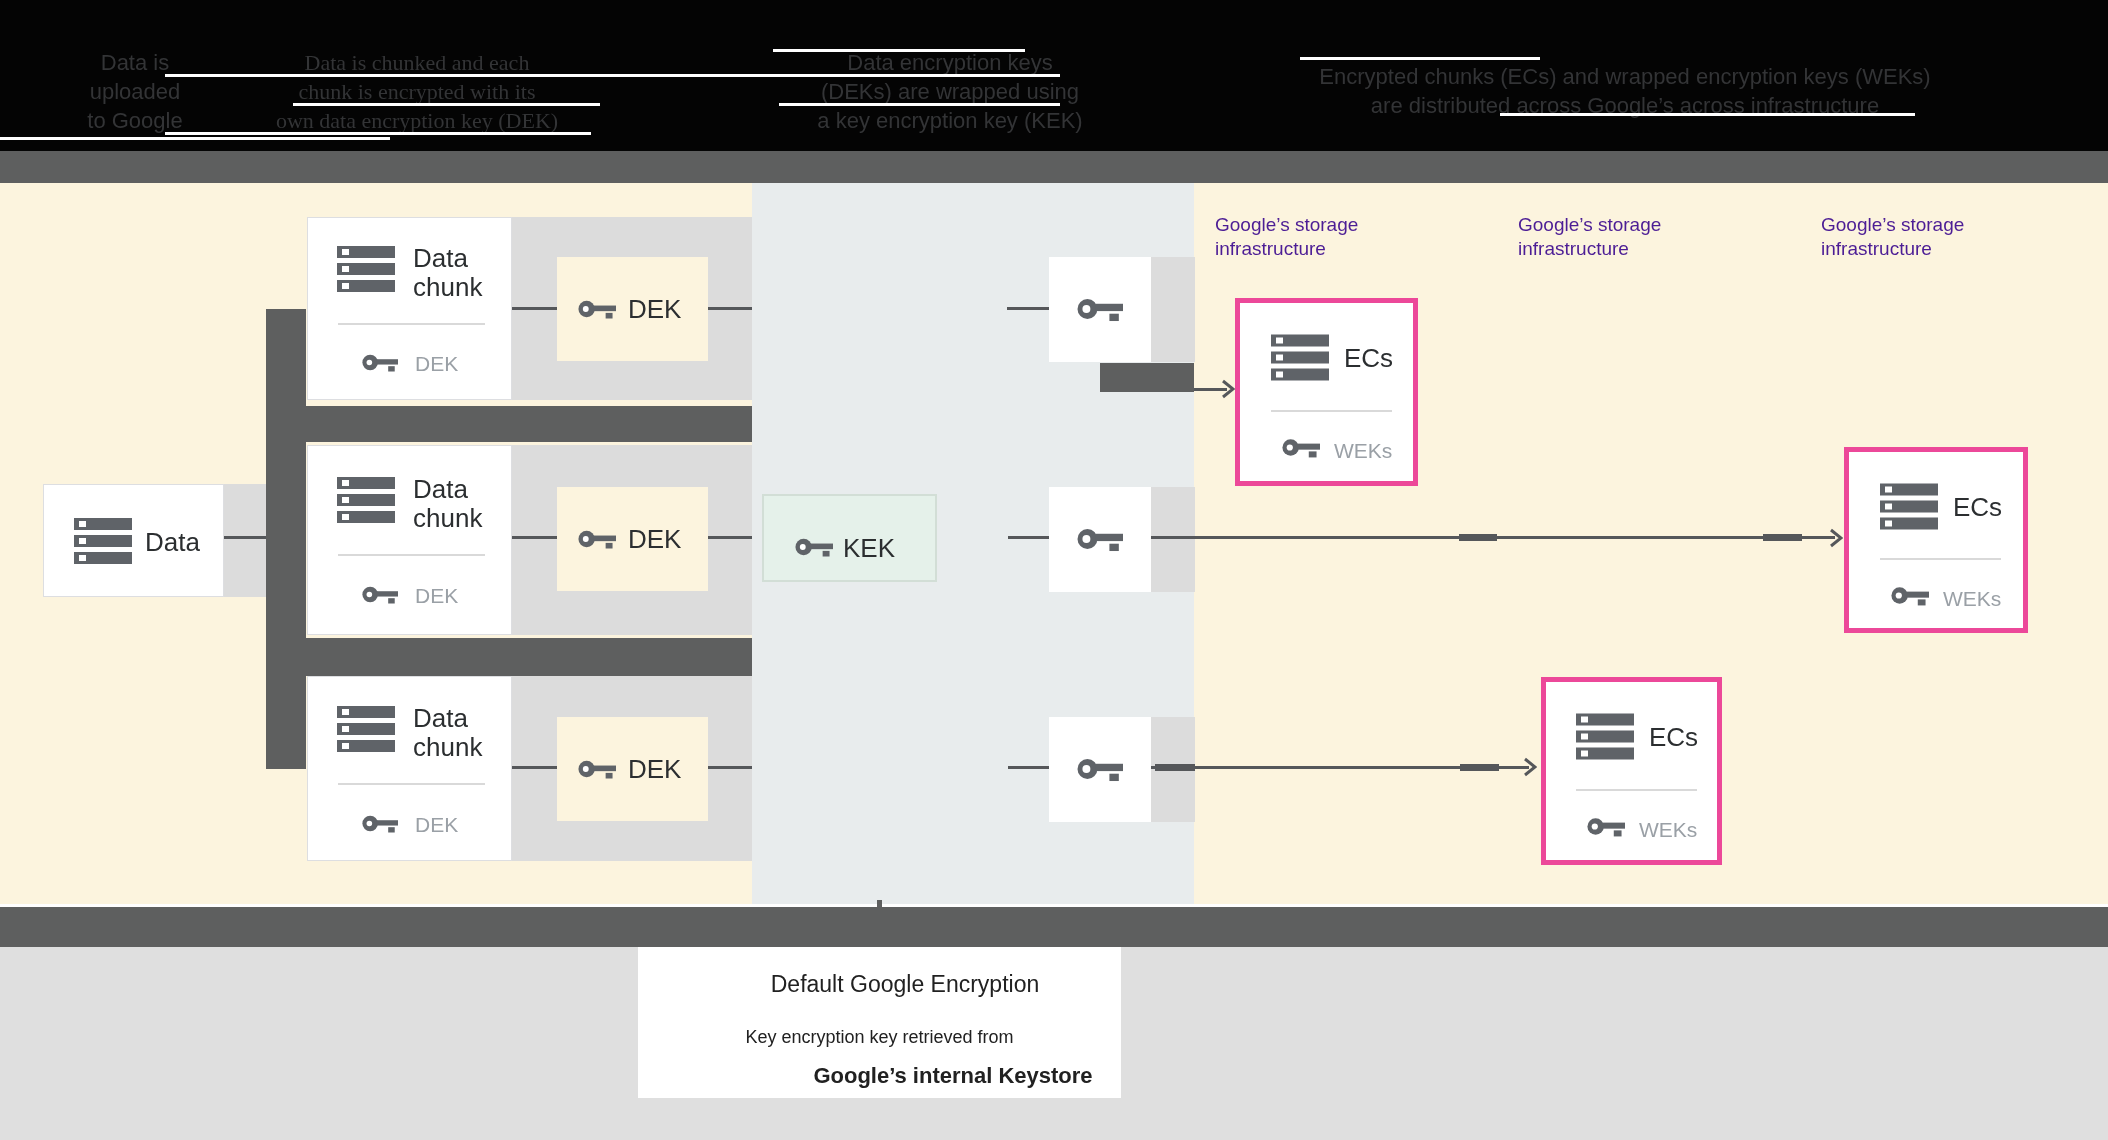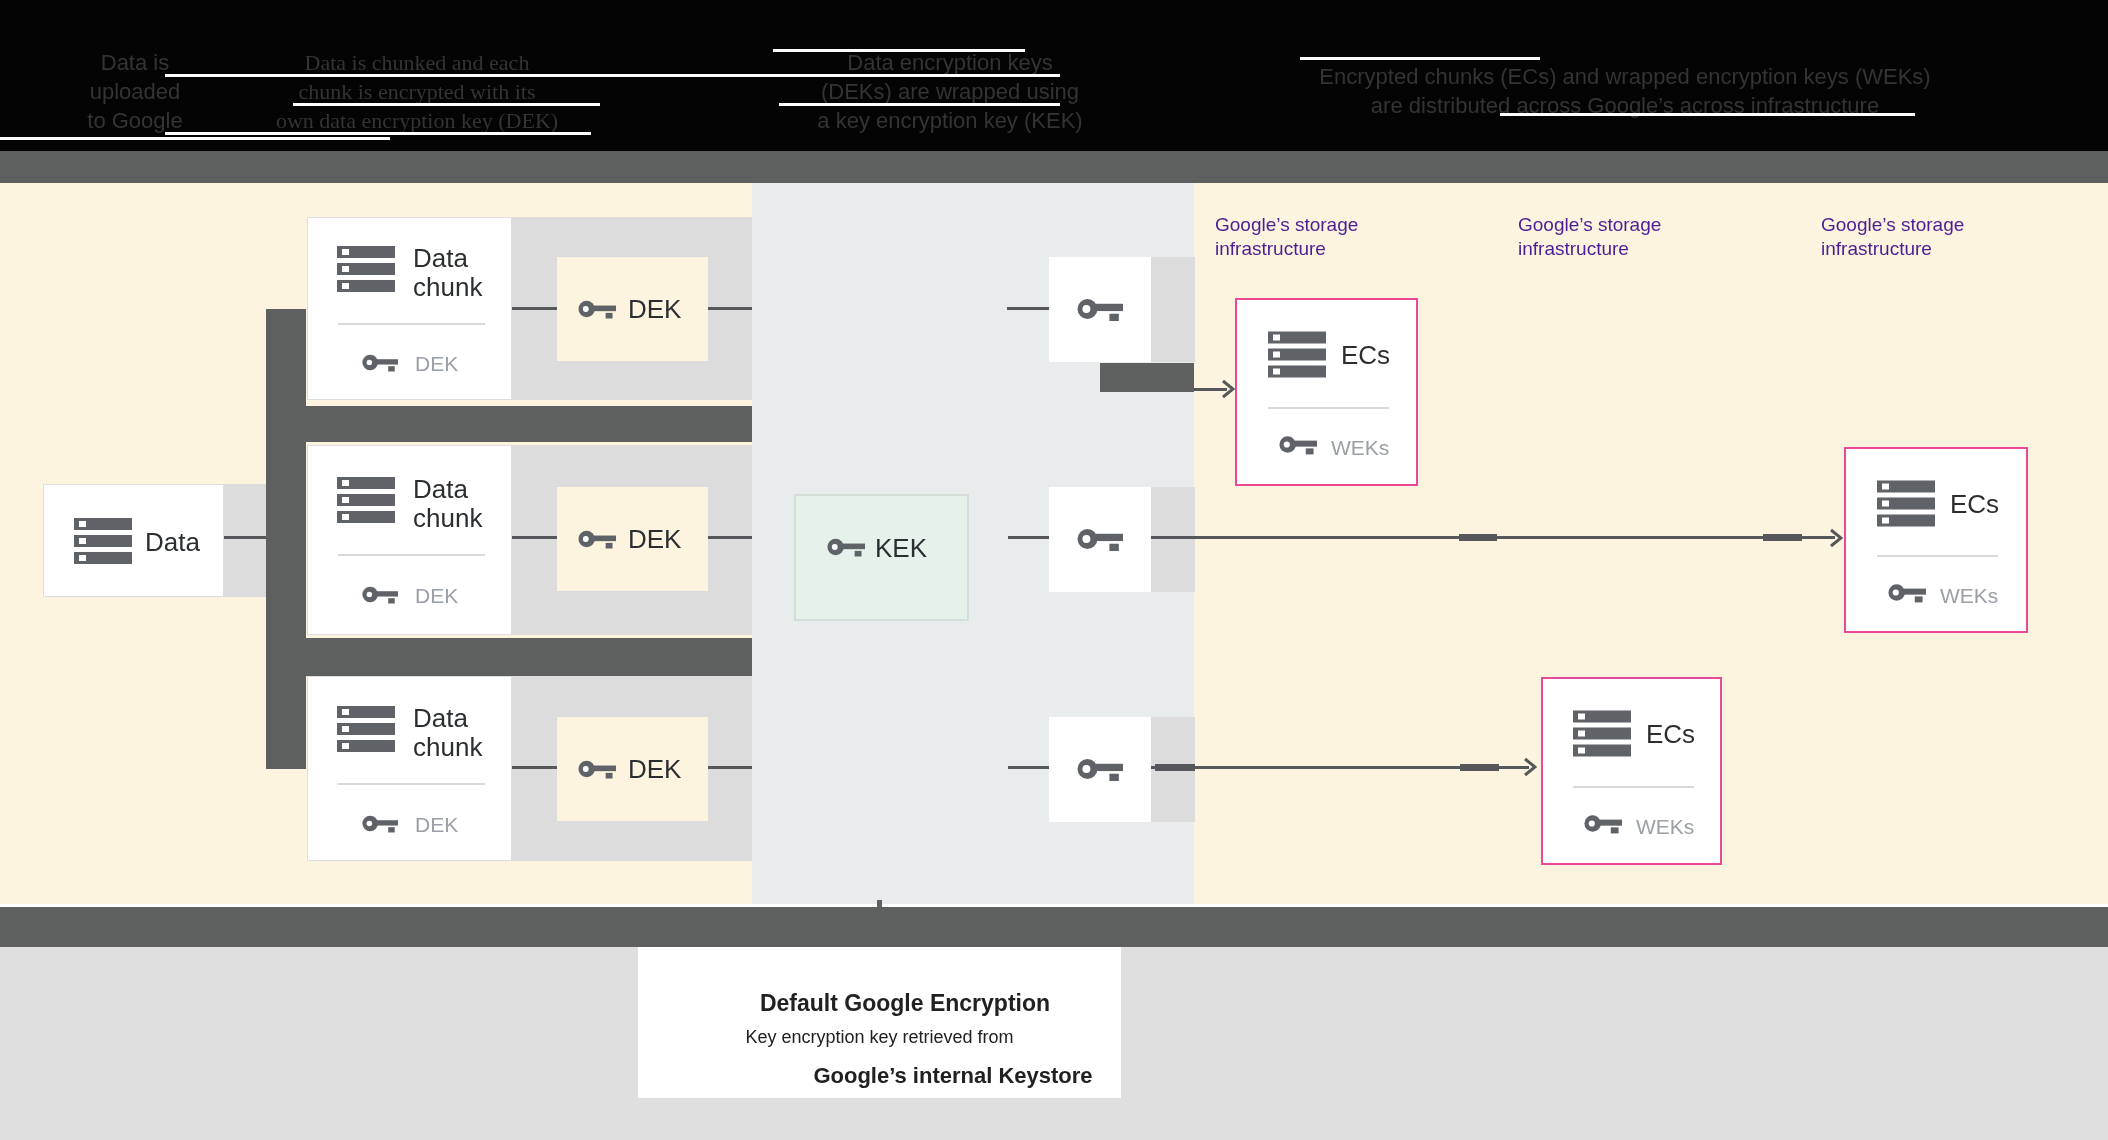--- a/index.html
+++ b/index.html
@@ -21,41 +21,41 @@
   .bg-cream-left{left:0;top:0;width:752px;height:721px;background:#fcf4de;}
   .bg-bluegray{left:752px;top:0;width:442px;height:721px;background:#e8eced;}
   .bg-cream-right{left:1194px;top:0;width:914px;height:721px;background:#fcf4de;}
 
   
   .grayband{background:#dcdcdc;}
   .darkslab{background:#5e5f5f;}
 
   
   .whitebox{background:#fff;border:1px solid #dddee1;box-sizing:border-box;}
-  .ecbox{background:#fff;border:2px solid #ec4899;box-sizing:border-box;text-align:right;}
+  .ecbox{background:#fff;border:5px solid #ec4899;box-sizing:border-box;text-align:right;}
   .keybox{background:#fff;}
   .dekbox{background:#fcf4de;}
   .kekbox{background:#e5f1ea;border:2px solid #d2ded6;box-sizing:border-box;}
 
   .boxlabel{position:absolute;color:#2b2e30;font-size:26px;white-space:nowrap;}
   .graylabel{position:absolute;color:#9aa0a6;font-size:21px;white-space:nowrap;}
   .divider{position:absolute;height:2px;background:#d9d9d9;}
 
   
   .hline{position:absolute;height:3px;background:#55575a;}
   .patch{position:absolute;height:7px;background:#55575a;}
   .vconn{position:absolute;width:5px;background:#5e5f5f;}
 
   
   .storelabel{position:absolute;color:#4c1d95;font-size:19px;line-height:24px;white-space:nowrap;}
 
   
   .botarea{left:0;top:947px;width:2108px;height:193px;background:#dfdfdf;}
   .captionbox{position:absolute;left:638px;top:0;width:483px;height:151px;background:#fff;text-align:center;}
-  .cap-title{position:absolute;left:0;top:24px;width:534px;color:#212121;font-size:23px;font-weight:bold;margin-top:19px;}
+  .cap-title{position:absolute;left:0;top:24px;width:534px;color:#212121;font-size:23px;font-weight:normal;}
   .cap-l1{position:absolute;left:0;top:80px;width:483px;color:#212121;font-size:18px;}
   .cap-l2{position:absolute;left:0;top:116px;width:552px;color:#212121;font-size:22px;font-weight:bold;padding-left:39px;}
 
   .icon{position:absolute;}
 </style>
 </head>
 <body>
 
 <div id="app">
 
@@ -258,21 +258,21 @@
     <div class="abs dekbox" style="left:557px;top:534px;width:151px;height:104px;">
       <svg class="icon" style="left:21px;top:39px;" width="38" height="26" viewBox="0 0 44 30">
         <circle cx="10" cy="15" r="9.5" fill="#5f6368"></circle>
           <circle cx="9" cy="15" r="3.4" fill="#fff"></circle>
         <rect x="18" y="11" width="26" height="6.5" fill="#5f6368"></rect>
           <rect x="32" y="19.5" width="8" height="6.5" fill="#5f6368"></rect>
       </svg>
       <div class="boxlabel" style="left:71px;top:37px;">DEK</div>
     </div>
 
-    <div class="abs kekbox" style="left:794px;top:311px;width:175px;height:127px;">
+    <div class="abs kekbox" style="left:762px;top:311px;width:175px;height:88px;">
       <svg class="icon" style="left:31px;top:38px;" width="38" height="26" viewBox="0 0 44 30">
         <circle cx="10" cy="15" r="9.5" fill="#5f6368"></circle>
           <circle cx="9" cy="15" r="3.4" fill="#fff"></circle>
         <rect x="18" y="11" width="26" height="6.5" fill="#5f6368"></rect>
           <rect x="32" y="19.5" width="8" height="6.5" fill="#5f6368"></rect>
       </svg>
       <div class="boxlabel" style="left:79px;top:37px;">KEK</div>
     </div>
 
     <div class="abs keybox" style="left:1049px;top:74px;width:102px;height:105px;">

